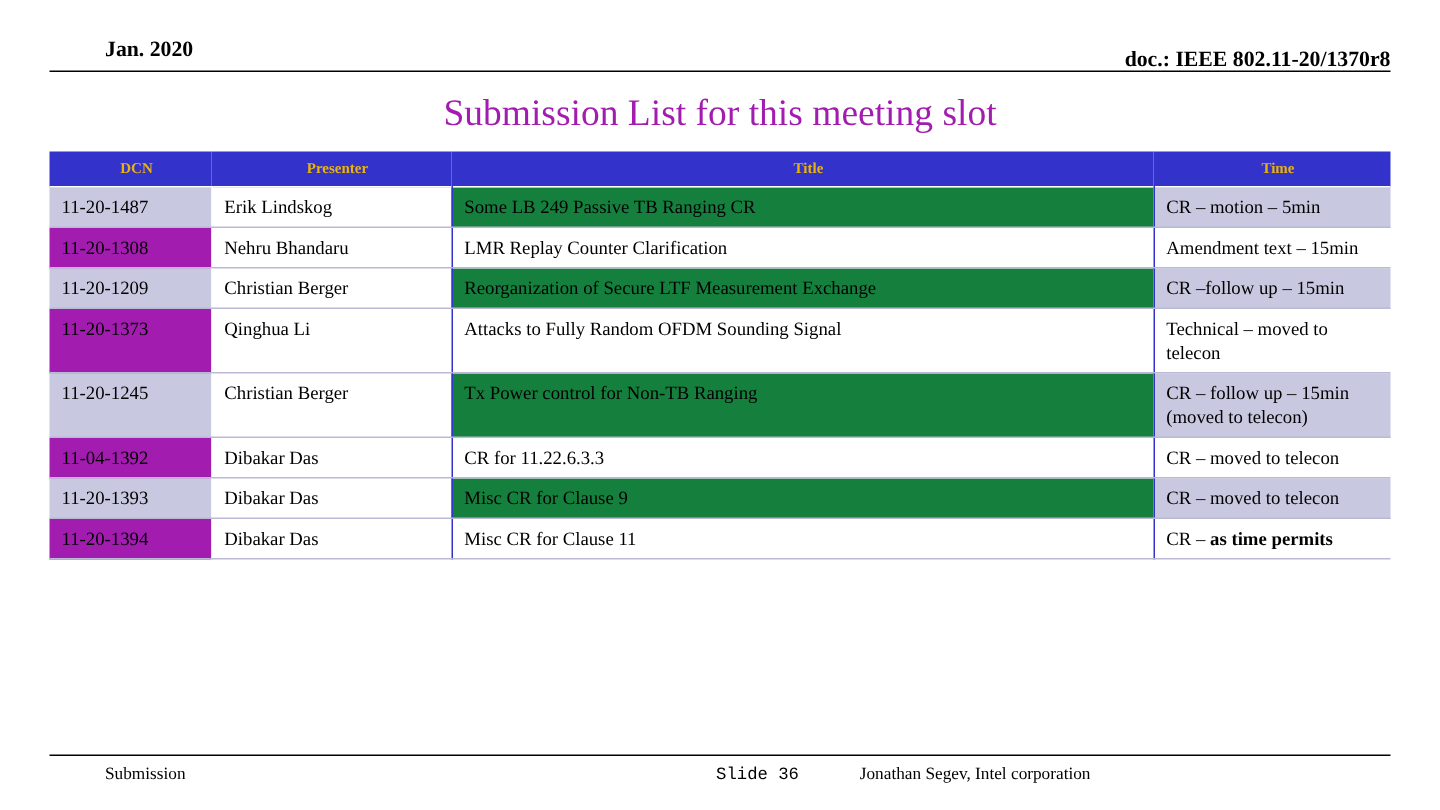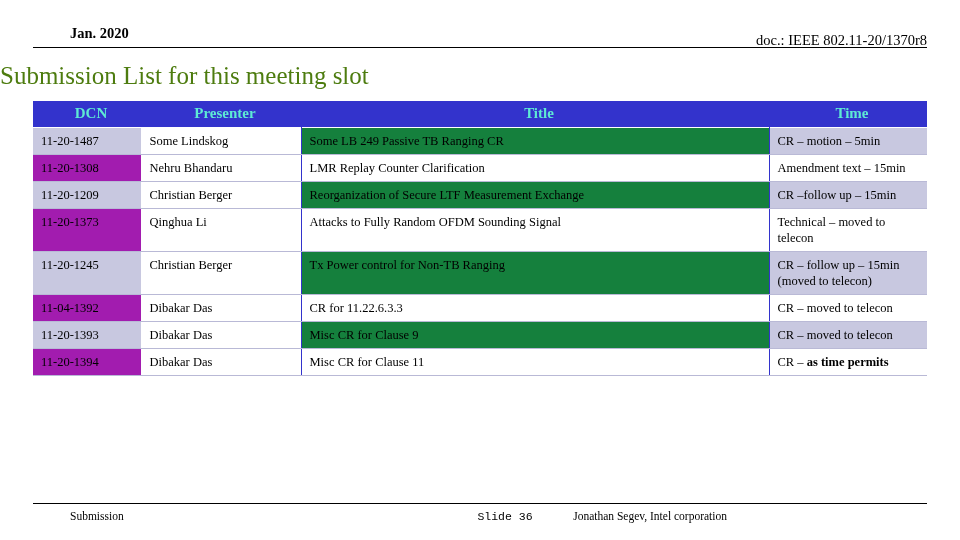--- a/index.html
+++ b/index.html
@@ -37,56 +37,57 @@
     font-size: 14.5px;
     font-weight: bold;
     font-family: "Liberation Serif", serif;
     white-space: nowrap;
   }
   .header-right {
     position: absolute;
     right: 0px;
     top: 7px;
     font-size: 14.5px;
-    font-weight: normal;
+    font-weight: bold;
     font-family: "Liberation Serif", serif;
     white-space: nowrap;
   }
   .header-rule {
     position: absolute;
     left: 0;
     right: 0;
     top: 22px;
     border-bottom: 1px solid #000000;
   }
 
   
   .slide-title {
     position: absolute;
     left: 0;
     top: 62px;
     width: 960px;
+    text-align: center;
     font-size: 25px;
     font-family: "Liberation Serif", serif;
-    color: #4d7c0f;
+    color: #a21caf;
   }
 
   
   .tbl {
     position: absolute;
     left: 33px;
     top: 101px;
     width: 894px;
     border-collapse: collapse;
     table-layout: fixed;
   }
   .tbl th {
     background: #3333CC;
-    color: #5eead4;
-    font-size: 15px;
+    color: #eab308;
+    font-size: 10px;
     font-weight: bold;
     font-family: "Liberation Serif", serif;
     text-align: center;
     padding: 4px 6px 5px 14px;
     border: none;
     height: 14px;
   }
   .tbl td {
     font-size: 12.5px;
     font-family: "Liberation Serif", serif;
@@ -176,21 +177,21 @@
       <tr>
         <th>DCN</th>
         <th>Presenter</th>
         <th>Title</th>
         <th>Time</th>
       </tr>
     </thead>
     <tbody>
       <tr class="rowA">
         <td class="c-dcn">11-20-1487</td>
-        <td class="c-pres">Some Lindskog</td>
+        <td class="c-pres">Erik Lindskog</td>
         <td class="c-title">Some LB 249 Passive TB Ranging CR</td>
         <td class="c-time">CR – motion – 5min</td>
       </tr>
       <tr class="rowB">
         <td class="c-dcn">11-20-1308</td>
         <td class="c-pres">Nehru Bhandaru</td>
         <td class="c-title">LMR Replay Counter Clarification</td>
         <td class="c-time">Amendment text – 15min</td>
       </tr>
       <tr class="rowA">

